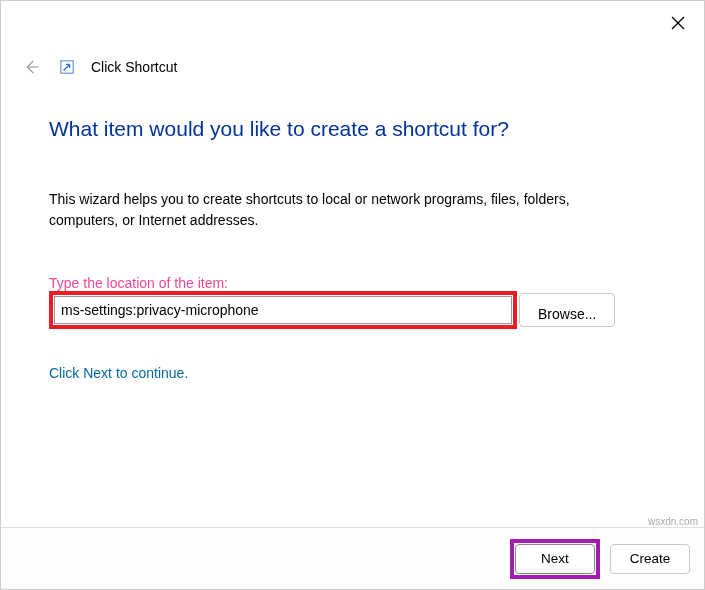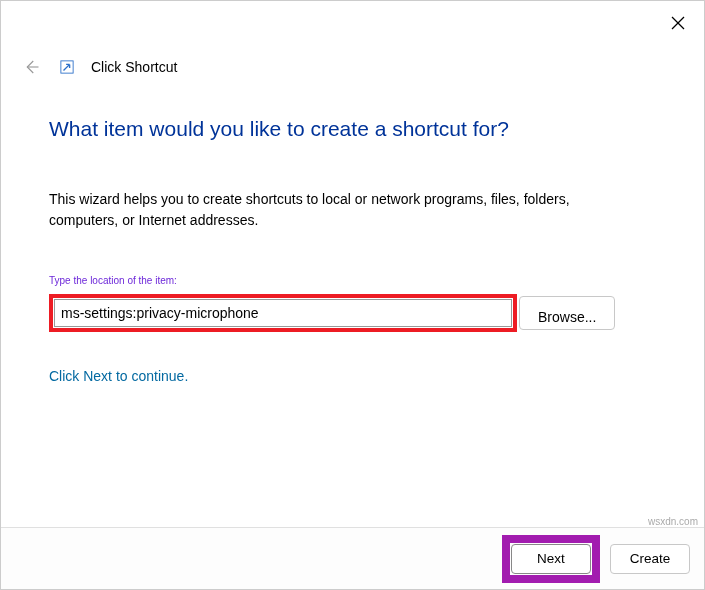--- a/index.html
+++ b/index.html
@@ -90,23 +90,22 @@
       margin-bottom: 48px;
     }
     .description {
       font-size: 14px;
       color: #000;
       line-height: 1.5;
       margin-bottom: 44px;
       max-width: 560px;
     }
     .field-label {
-      font-size: 10px;
-      color: #6d28d9;
-      margin-bottom: 8px;
+      font-size: 14px;
+      color: #ec4899;
     }
     .input-row {
       display: flex;
       align-items: flex-start;
       gap: 2px;
       margin-bottom: 36px;
     }
     .input-highlight {
       border: 4px solid #ed1c24;
       padding: 1px;
@@ -154,21 +153,21 @@
     }
     .watermark {
       position: absolute;
       bottom: 62px;
       right: 6px;
       font-size: 10px;
       color: #aaa;
       font-family: Arial, sans-serif;
     }
     .next-highlight {
-      border: 8px solid #a21caf;
+      border: 4px solid #a21caf;
       padding: 1px;
     }
     .footer-btn {
       height: 30px;
       width: 80px;
       font-size: 13.5px;
       font-family: inherit;
       background: #ffffff;
       border: 1px solid #c8c8c8;
       border-radius: 4px;

